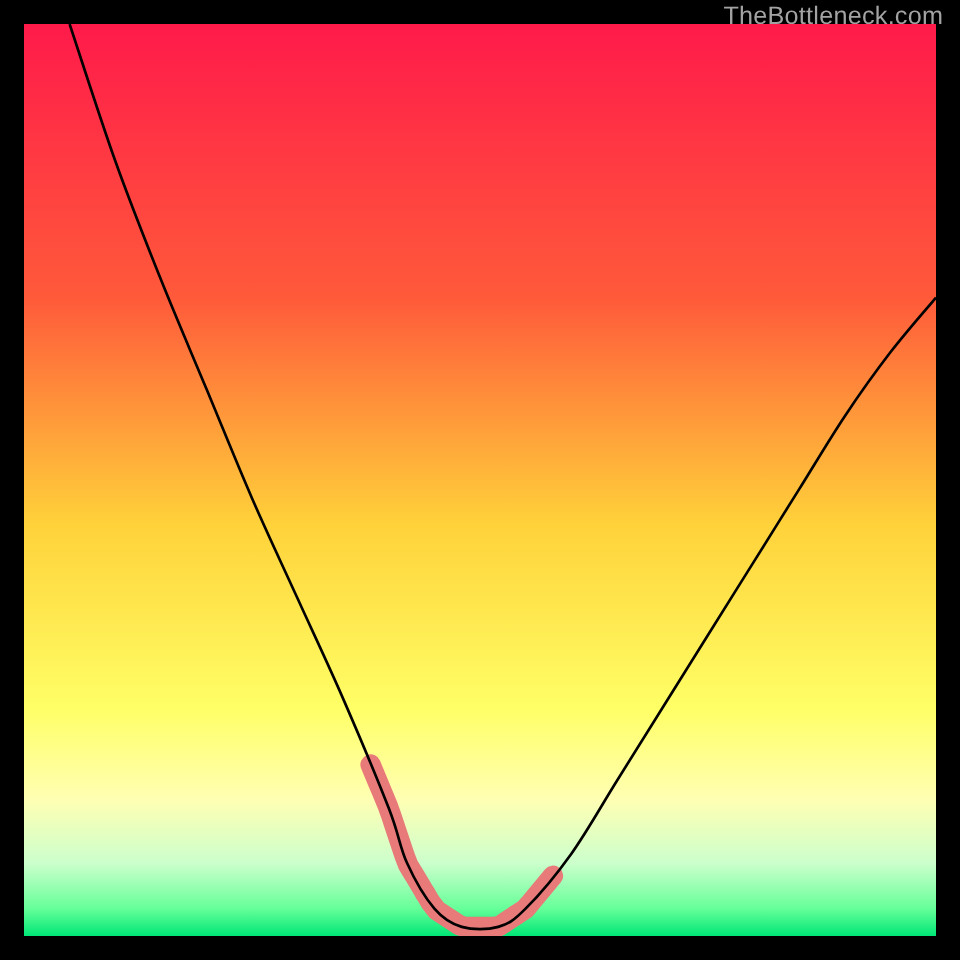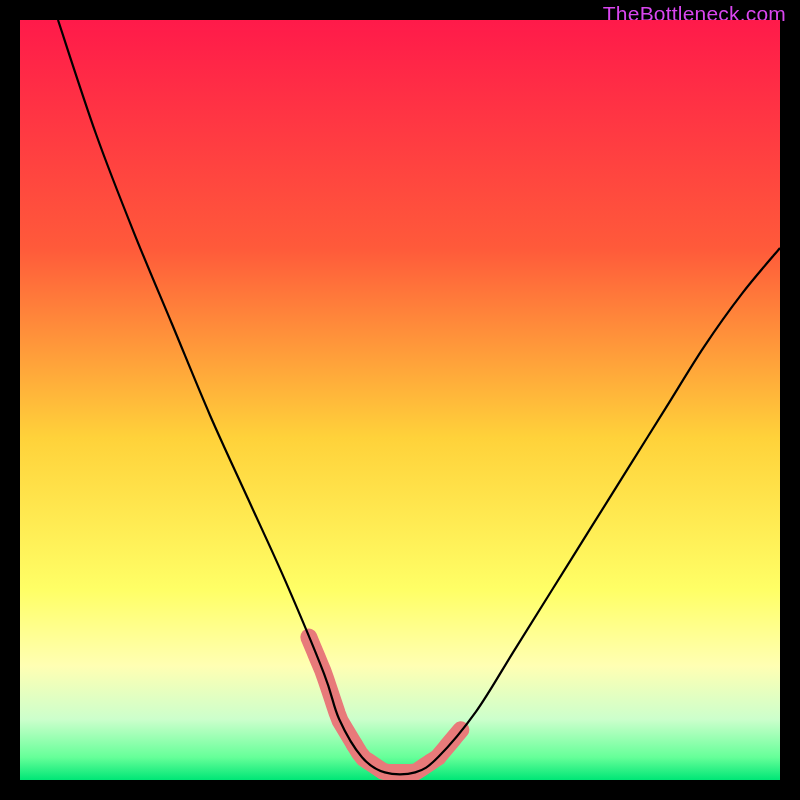--- a/index.html
+++ b/index.html
@@ -26,21 +26,21 @@
     height: 760px;
     overflow: hidden;
   }
   .watermark {
     position: absolute;
     top: 2px;
     right: 14px;
     font-family: Arial, Helvetica, sans-serif;
     font-size: 21px;
     font-weight: 500;
-    color: #d946ef;
+    color: #a3a3a3;
     letter-spacing: 0.2px;
   }
 </style>
 </head>
 <body>
 
 <div class="frame">
   <div class="watermark">TheBottleneck.com</div>
   <div class="plot-area">
     <svg id="chart-svg" width="760" height="760" viewBox="0 0 760 760">

